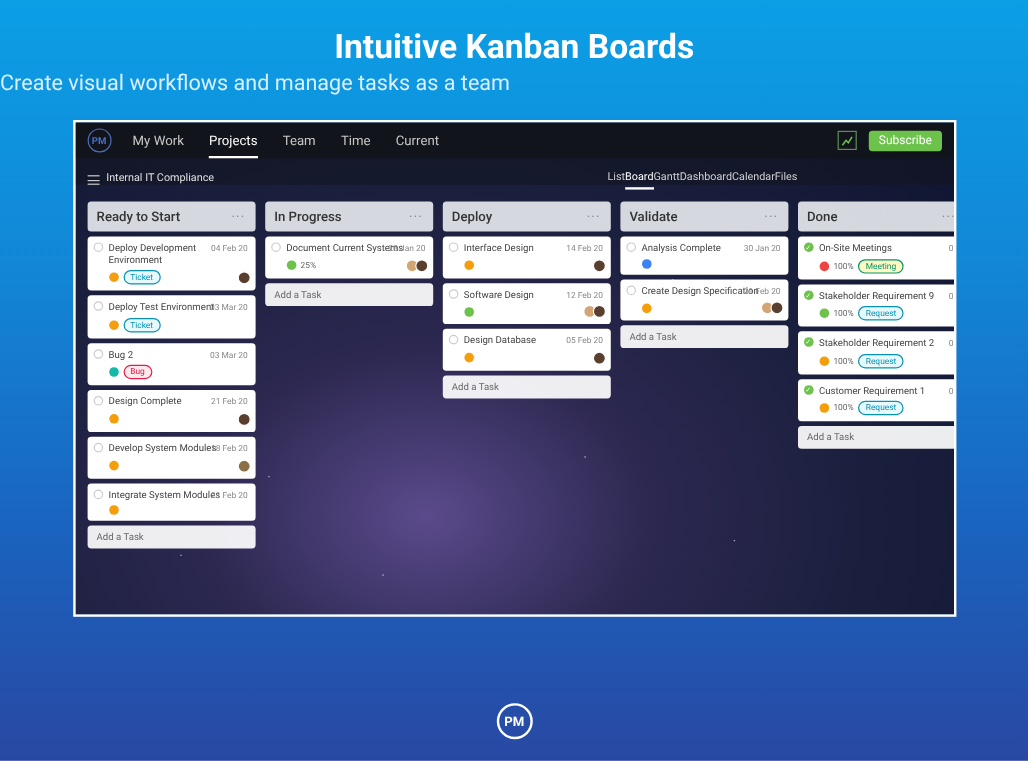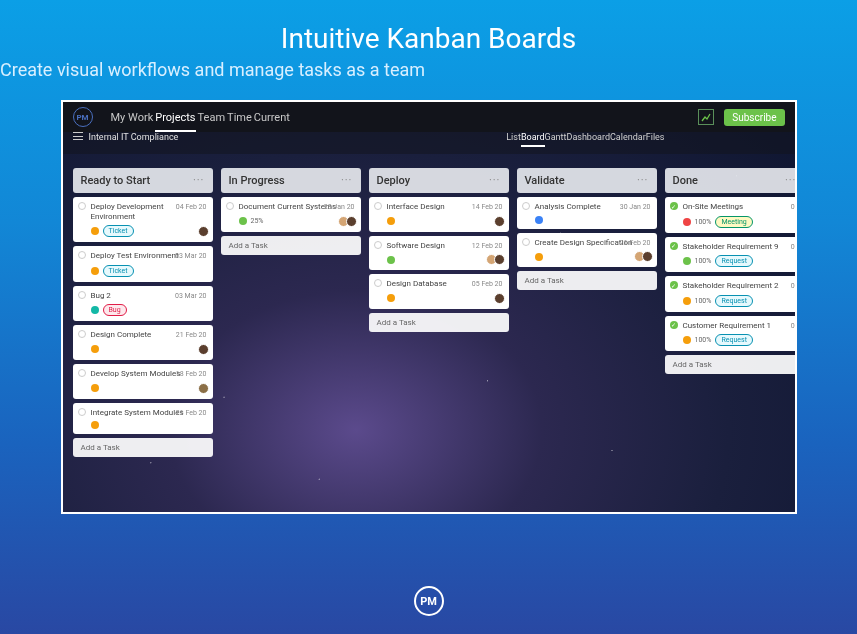--- a/index.html
+++ b/index.html
@@ -1,29 +1,29 @@
 <!DOCTYPE html>
 <html><head>
 <meta charset="utf-8">
 <style>
 *{box-sizing:border-box;margin:0;padding:0;font-family:-apple-system,BlinkMacSystemFont,"Segoe UI",Roboto,sans-serif}
 body{width:857px;height:634px;background:linear-gradient(180deg,#0b9fe6 0%,#1287d6 35%,#1a63be 70%,#2948a3 100%);overflow:hidden}
-.promo-title{color:#fff;text-align:center;font-size:28px;font-weight:400;padding-top:22px}
+.promo-title{color:#fff;text-align:center;font-size:28px;font-weight:700;padding-top:22px}
 .promo-sub{color:#d8efff;text-align:left;font-size:18px;font-weight:400;margin-top:4px}
 .app-frame{position:relative;margin:20px auto 0;width:736px;height:414px;background:radial-gradient(ellipse at 40% 80%,#5b4a8c 0%,#2c2850 30%,#1a1f3d 60%,#0e1530 100%);border:2px solid #fff;overflow:hidden}
 .stars::before{content:"";position:absolute;inset:0;background-image:radial-gradient(1px 1px at 12% 88%,#fff,transparent),radial-gradient(1px 1px at 22% 72%,#fff,transparent),radial-gradient(1px 1px at 35% 92%,#fff,transparent),radial-gradient(1px 1px at 58% 68%,#fff,transparent),radial-gradient(1px 1px at 75% 85%,#fff,transparent),radial-gradient(1px 1px at 88% 55%,#fff,transparent),radial-gradient(1px 1px at 48% 45%,#fff,transparent),radial-gradient(1px 1px at 68% 32%,#fff,transparent),radial-gradient(1px 1px at 92% 18%,#fff,transparent),radial-gradient(1px 1px at 18% 42%,#fff,transparent);opacity:.7}
 .topbar{position:relative;height:30px;background:#12141b;display:flex;align-items:center;padding:0 10px;gap:18px}
 .logo-pm{width:20px;height:20px;border:1.5px solid #4a6fbf;border-radius:50%;display:flex;align-items:center;justify-content:center;color:#4a6fbf;font-size:8px;font-weight:700}
 .nav-item{color:#c8c8c8;font-size:11px;cursor:pointer}
 .nav-item.active{color:#fff;border-bottom:2px solid #fff;padding-bottom:6px;margin-bottom:-8px}
 .topbar-right{margin-left:auto;display:flex;align-items:center;gap:10px}
 .chart-icon{width:16px;height:16px;border:1px solid #5a8f5a;display:flex;align-items:center;justify-content:center}
 .chart-icon svg{width:10px;height:10px}
 .subscribe-btn{background:#6cc24a;color:#fff;font-size:10px;padding:3px 8px;border-radius:3px;border:none;cursor:pointer}
-.subbar{position:relative;height:22px;background:rgba(18,20,27,.5);display:flex;align-items:flex-start;padding:0 10px}
+.subbar{position:relative;height:22px;background:rgba(18,20,27,.5);display:flex;align-items:flex-end;padding:0 10px}
 .hamburger{width:10px;height:8px;display:flex;flex-direction:column;justify-content:space-between;margin-right:6px}
 .hamburger span{height:1px;background:#ccc}
 .project-name{color:#e0e0e0;font-size:9px}
 .view-tabs{margin-left:auto;display:flex;margin-right:120px}
 .view-tab{color:#d0d0d0;font-size:9px;cursor:pointer}
 .view-tab.active{color:#fff;border-bottom:2px solid #fff;padding-bottom:3px;margin-bottom:-4px}
 .board{position:relative;display:flex;gap:8px;padding:14px 10px;overflow:hidden}
 .col{width:140px;flex-shrink:0}
 .col-head{background:rgba(228,230,236,.93);border-radius:3px;padding:6px 8px;display:flex;align-items:center;justify-content:space-between;margin-bottom:4px}
 .col-title{font-size:11px;color:#333;font-weight:500}
@@ -57,21 +57,21 @@
 </head>
 <body>
 
 <div class="promo-title">Intuitive Kanban Boards</div>
 <div class="promo-sub">Create visual workflows and manage tasks as a team</div>
 
 <div class="app-frame stars">
 
   <div class="topbar">
     <div class="logo-pm">PM</div>
-    <div id="nav" style="display:flex;gap:2px">
+    <div id="nav" style="display:flex;gap:21px">
         <div class="nav-item">My Work</div>
         <div class="nav-item active">Projects</div>
         <div class="nav-item">Team</div>
         <div class="nav-item">Time</div>
         <div class="nav-item">Current</div>
       </div>
     <div class="topbar-right">
       <div class="chart-icon">
           <svg viewBox="0 0 10 10">
             <path d="M1 9 L4 5 L6 7 L9 2" stroke="#6cc24a" stroke-width="1.3" fill="none"></path>

